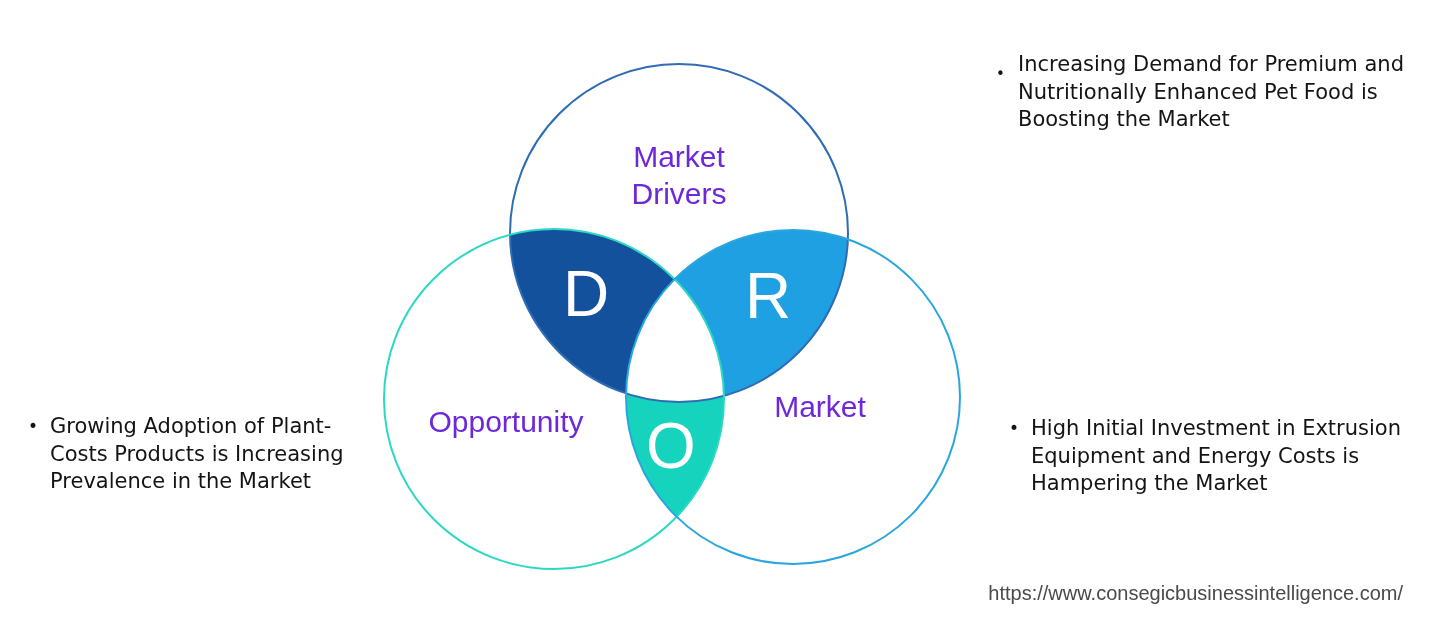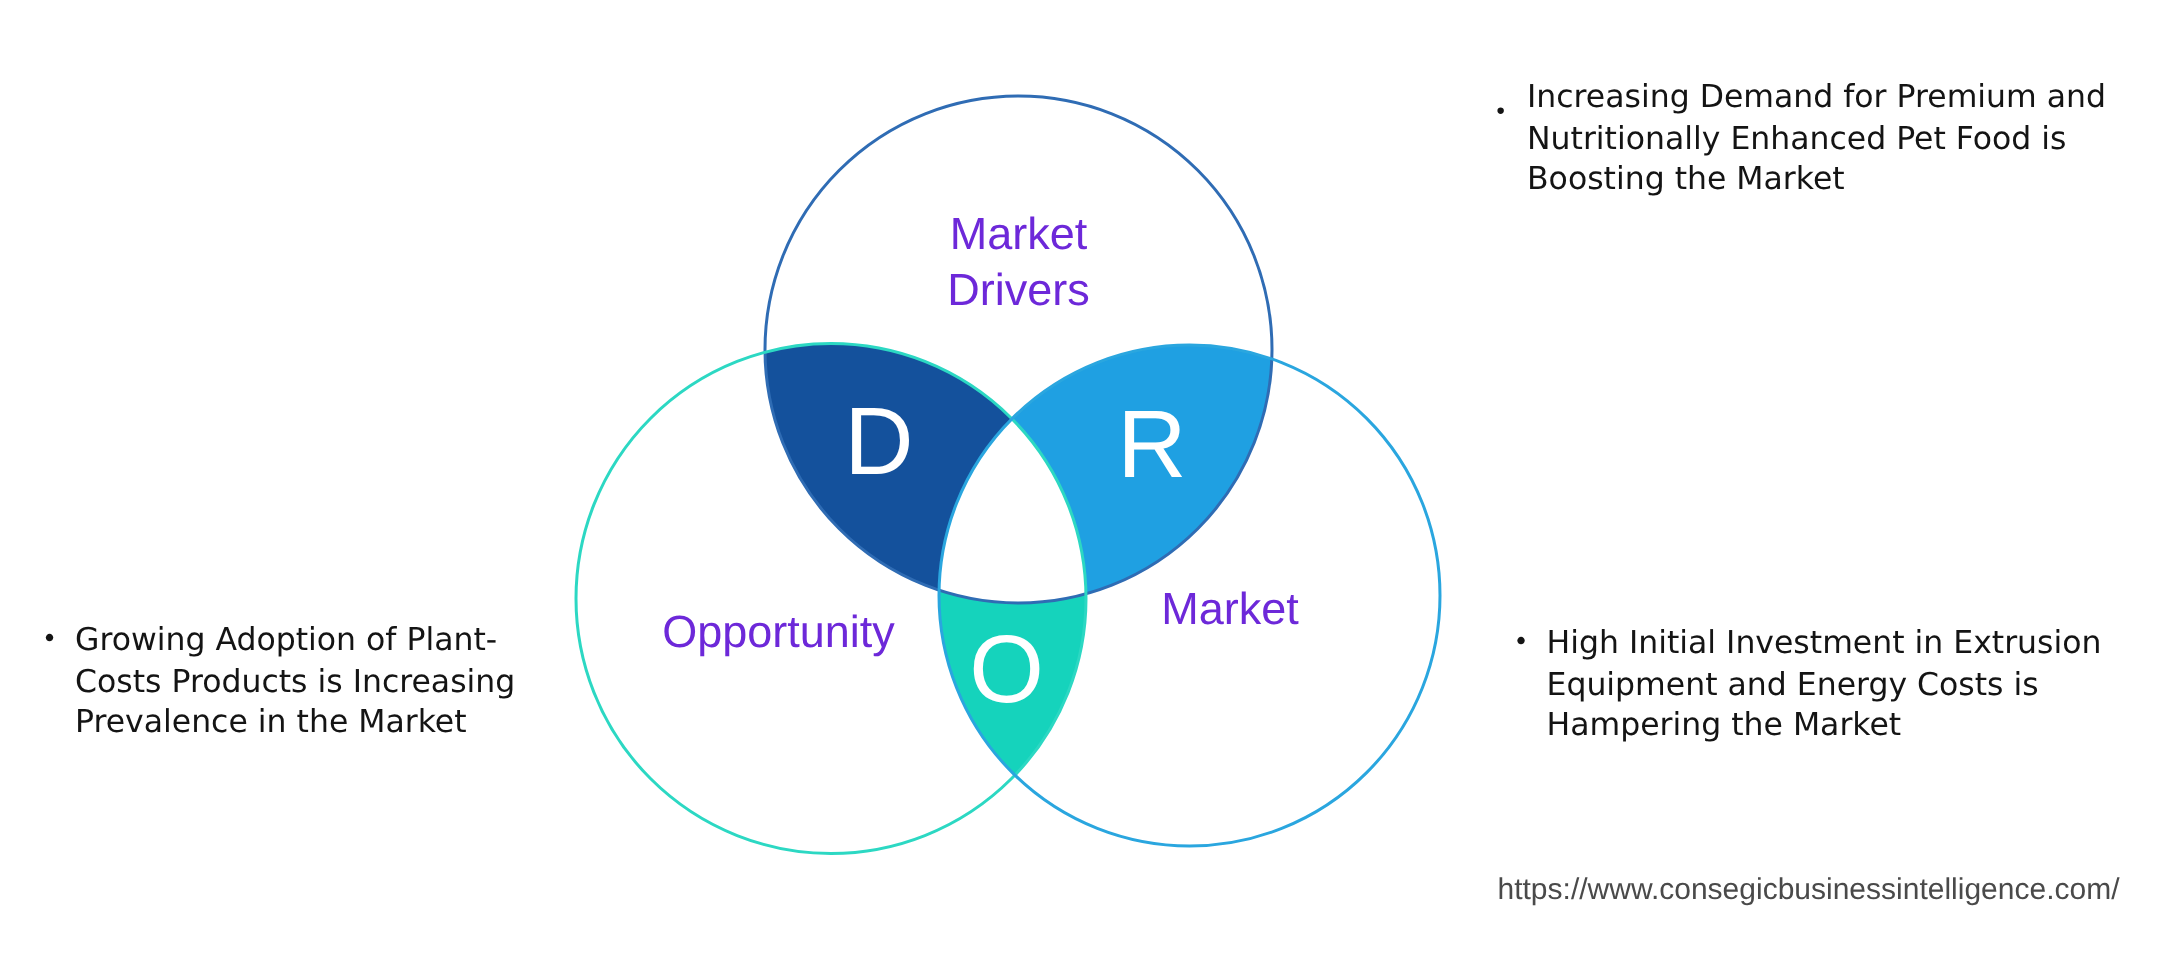--- a/index.html
+++ b/index.html
@@ -39,21 +39,21 @@
     position: absolute;
     transform: translateX(-50%);
     color: #6d28d9;
     font-size: 30px;
     line-height: 37px;
     text-align: center;
     white-space: nowrap;
     font-family: "Liberation Sans", sans-serif;
   }
   .label-drivers    { left: 679px; top: 138px; }
-  .label-opportunity{ left: 506px; top: 403px; margin-left: 13px; }
+  .label-opportunity{ left: 506px; top: 403px; }
   .label-restraints { left: 820px; top: 388px; }
   
   .note {
     position: absolute;
     display: flex;
     align-items: flex-start;
     color: #141414;
     font-family: "DejaVu Sans", sans-serif;
     font-size: 21px;
     line-height: 27.5px;
@@ -65,21 +65,21 @@
     line-height: 27.5px;
   }
   .note-driver { left: 996px; top: 51px; width: 430px; }
   .note-driver .bullet { margin-top: 10px; font-size: 15px; }
   .note-opportunity { left: 28px; top: 413px; width: 340px; }
   .note-restraint { left: 1009px; top: 415px; width: 410px; }
   .note-lines { flex: 1; }
   
   .source-url {
     position: absolute;
-    right: 40px;
+    right: 50px;
     top: 582px;
     color: #4a4a4a;
     font-size: 20px;
     font-family: "Liberation Sans", sans-serif;
     white-space: nowrap;
   }
 </style>
 </head>
 <body>
 

